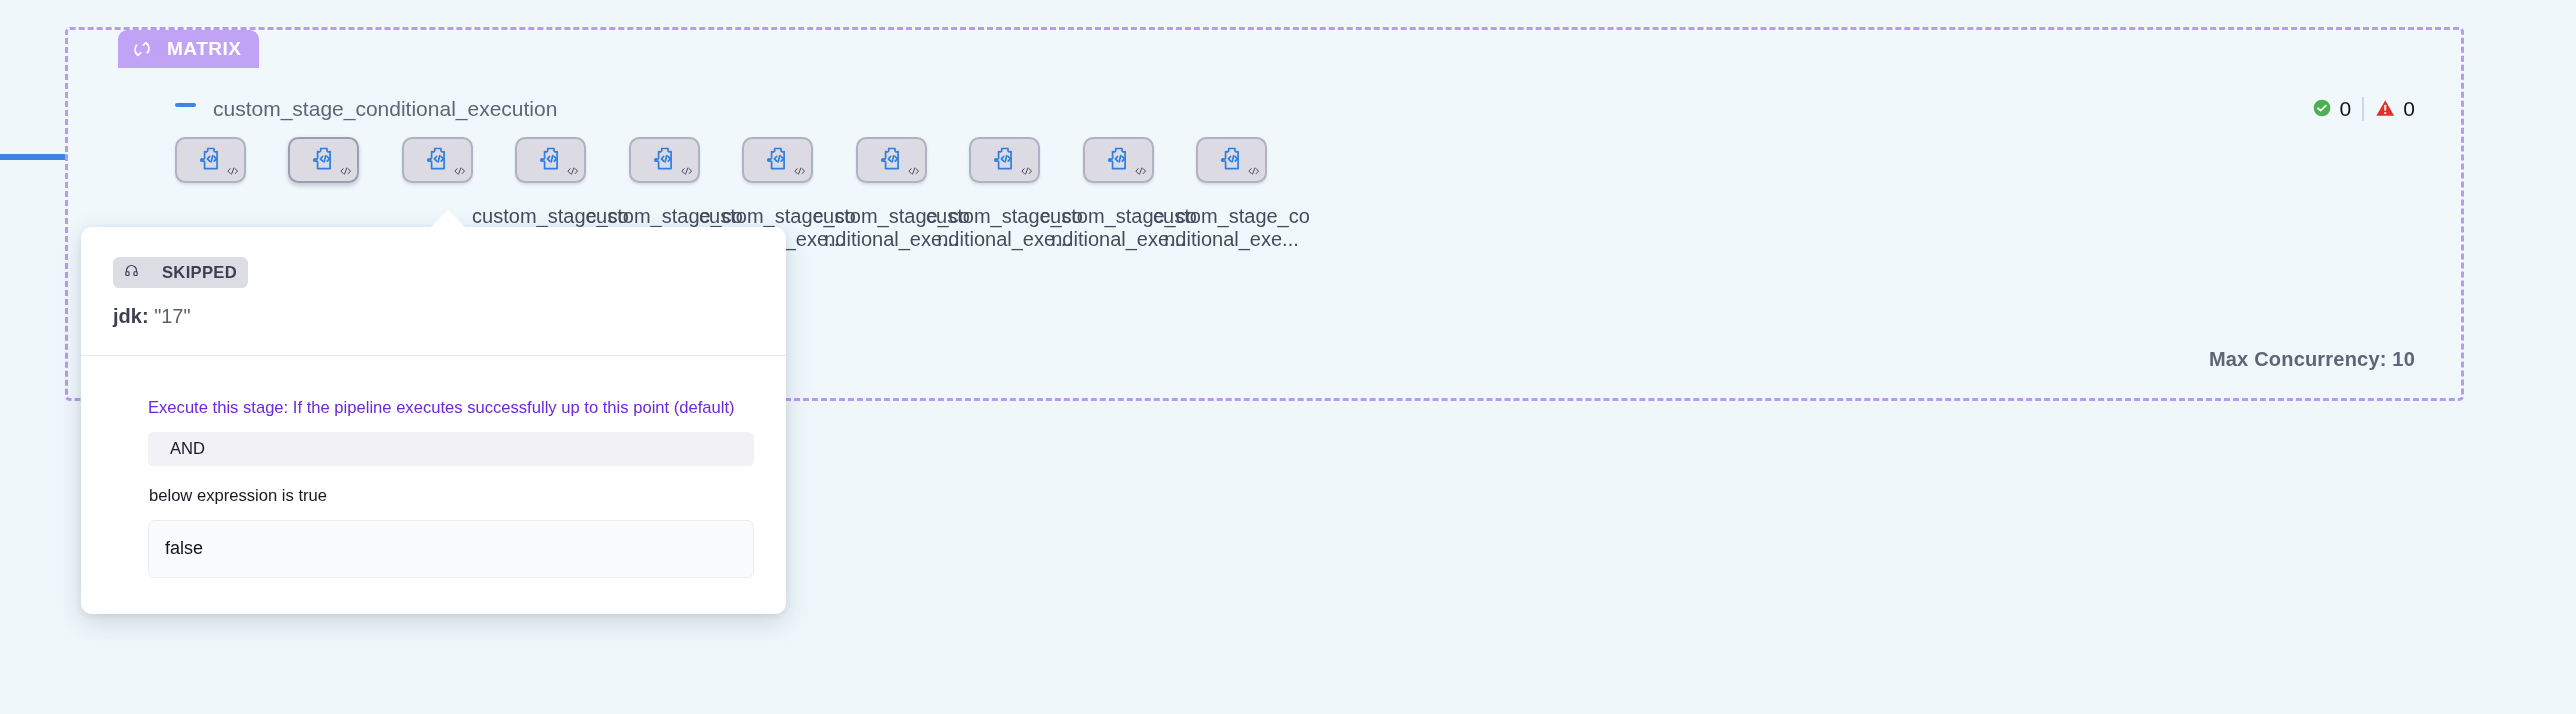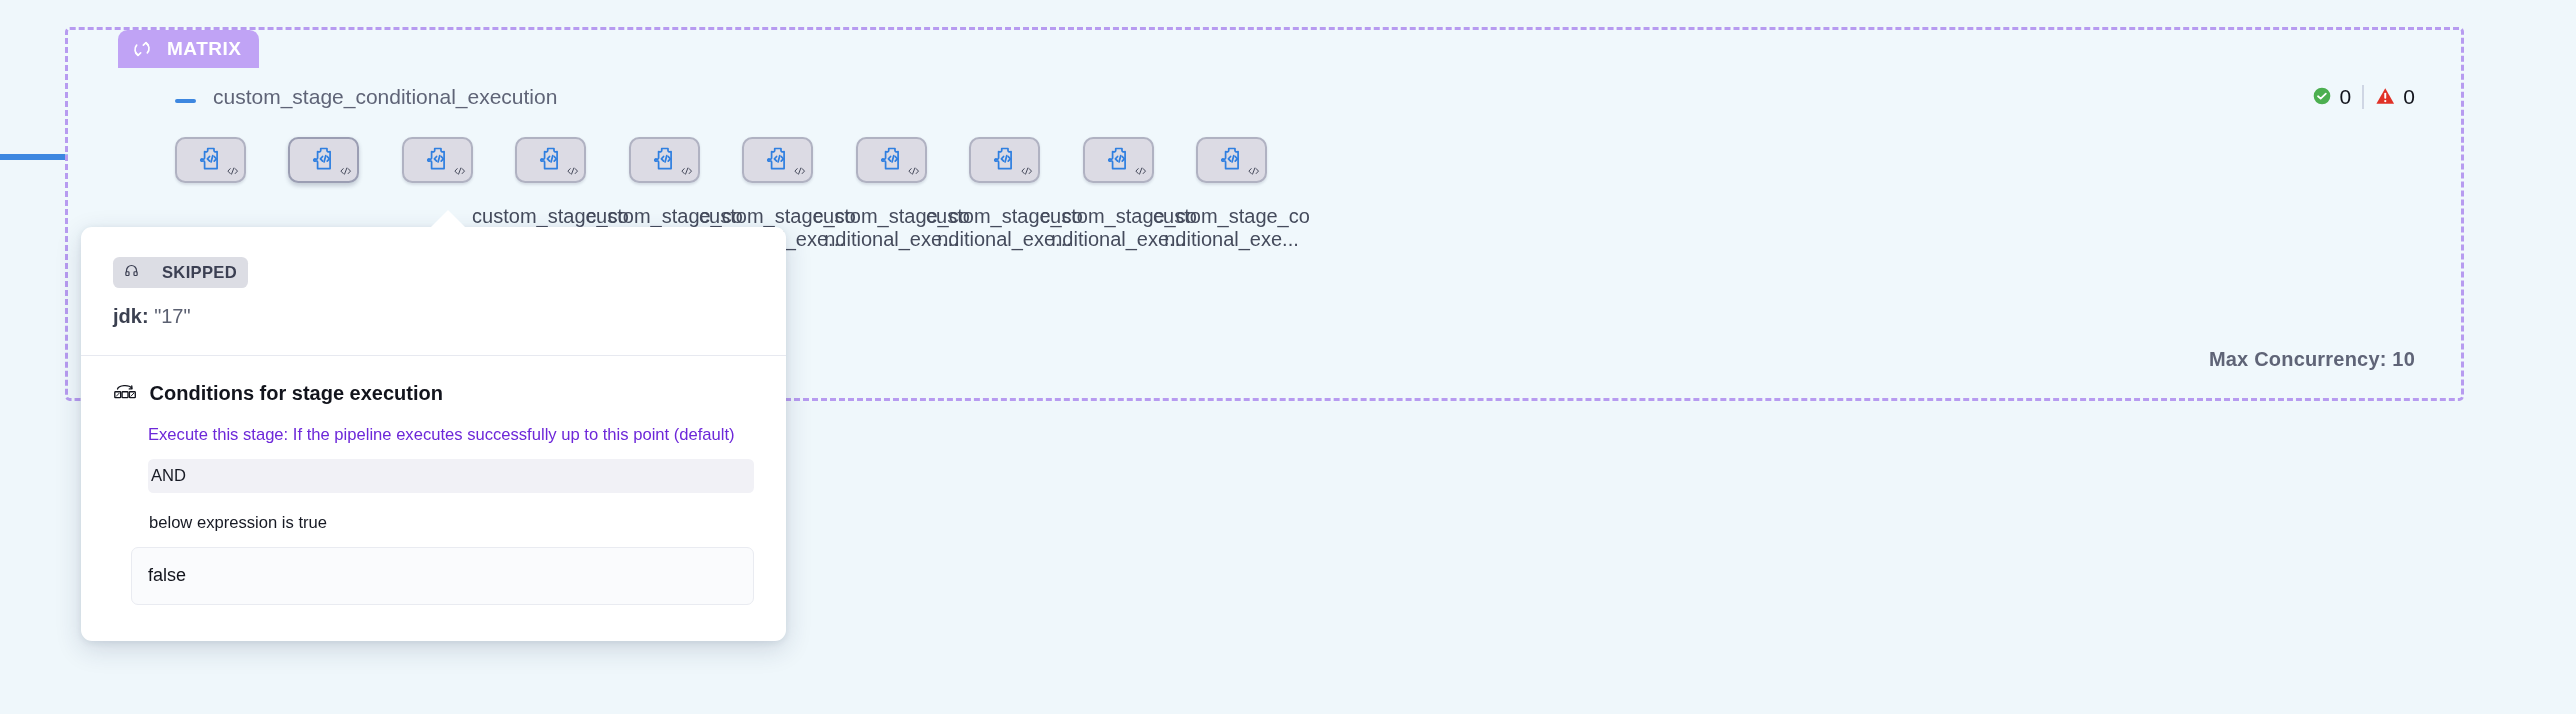--- a/index.html
+++ b/index.html
@@ -48,21 +48,21 @@
   }
   .matrix-badge .ico { display: flex; align-items: center; }
 
   
   .group-header {
     position: absolute;
     left: 107px; top: 55px;
     right: 32px;
     height: 36px;
     display: flex;
-    align-items: flex-start;
+    align-items: flex-end;
   }
   .collapse-btn {
     width: 30px; height: 32px;
     display: flex; align-items: center; justify-content: flex-start;
     cursor: pointer;
   }
   .collapse-bar {
     width: 20.5px; height: 4.7px; border-radius: 2.4px; background: #3d87e0;
   }
   .group-title {
@@ -205,33 +205,33 @@
     margin-left: 35px;
     font-size: 16.6px;
     color: #6d28d9;
     line-height: 1.3;
   }
   .tt-field-filled {
     margin-top: 12.6px;
     margin-left: 35px;
     background: #f1f1f6;
     border-radius: 5.5px;
-    padding: 7px 3px;
+    padding: 7px 22px;
     font-size: 16.6px;
     color: #171a24;
   }
   .tt-subdesc {
     margin-top: 20.5px;
     margin-left: 36px;
     font-size: 16.6px;
     color: #171a24;
   }
   .tt-code {
     margin-top: 14px;
-    margin-left: 18px;
+    margin-left: 35px;
     background: #fafbfd;
     border: 1.2px solid #e9ebf1;
     border-radius: 7px;
     padding: 17.3px 16px;
     font-size: 18px;
     color: #12141c;
     min-height: 49px;
   }
 </style>
 </head>
@@ -469,34 +469,20 @@
       </div>
       <div class="tt-meta">
         <b>jdk:</b>
         <span>"17"</span>
       </div>
     </div>
 
     <div class="tt-divider"></div>
 
     <div class="tt-body">
-      <div class="tt-section-title">
-        <span>
-          <svg width="24" height="22" viewBox="0 0 30 28" fill="none" stroke="#12141c" stroke-width="1.7" stroke-linecap="round" stroke-linejoin="round">
-            <path d="M5.5 11.5C7 6.5 20 5.5 23.5 10.5"></path>
-            <polyline points="20.4,11.4 23.9,11.3 23.6,7.6"></polyline>
-            <rect x="2" y="15" width="7.5" height="7.5" rx="0.9"></rect>
-            <rect x="11.3" y="15" width="7.5" height="7.5" rx="0.9"></rect>
-            <rect x="20.6" y="15" width="7.5" height="7.5" rx="0.9"></rect>
-            <path d="M4 20.6 L7.5 16.9" stroke-width="1.2"></path>
-            <path d="M22.6 20.6 L26.1 16.9" stroke-width="1.2"></path>
-          </svg>
-        </span>
-        <span>Conditions for stage execution</span>
-      </div>
 
       <div class="tt-desc">Execute this stage: If the pipeline executes successfully up to this point (default)</div>
 
       <div class="tt-field-filled">AND</div>
 
       <div class="tt-subdesc">below expression is true</div>
 
       <div class="tt-code">false</div>
     </div>
   </div>

